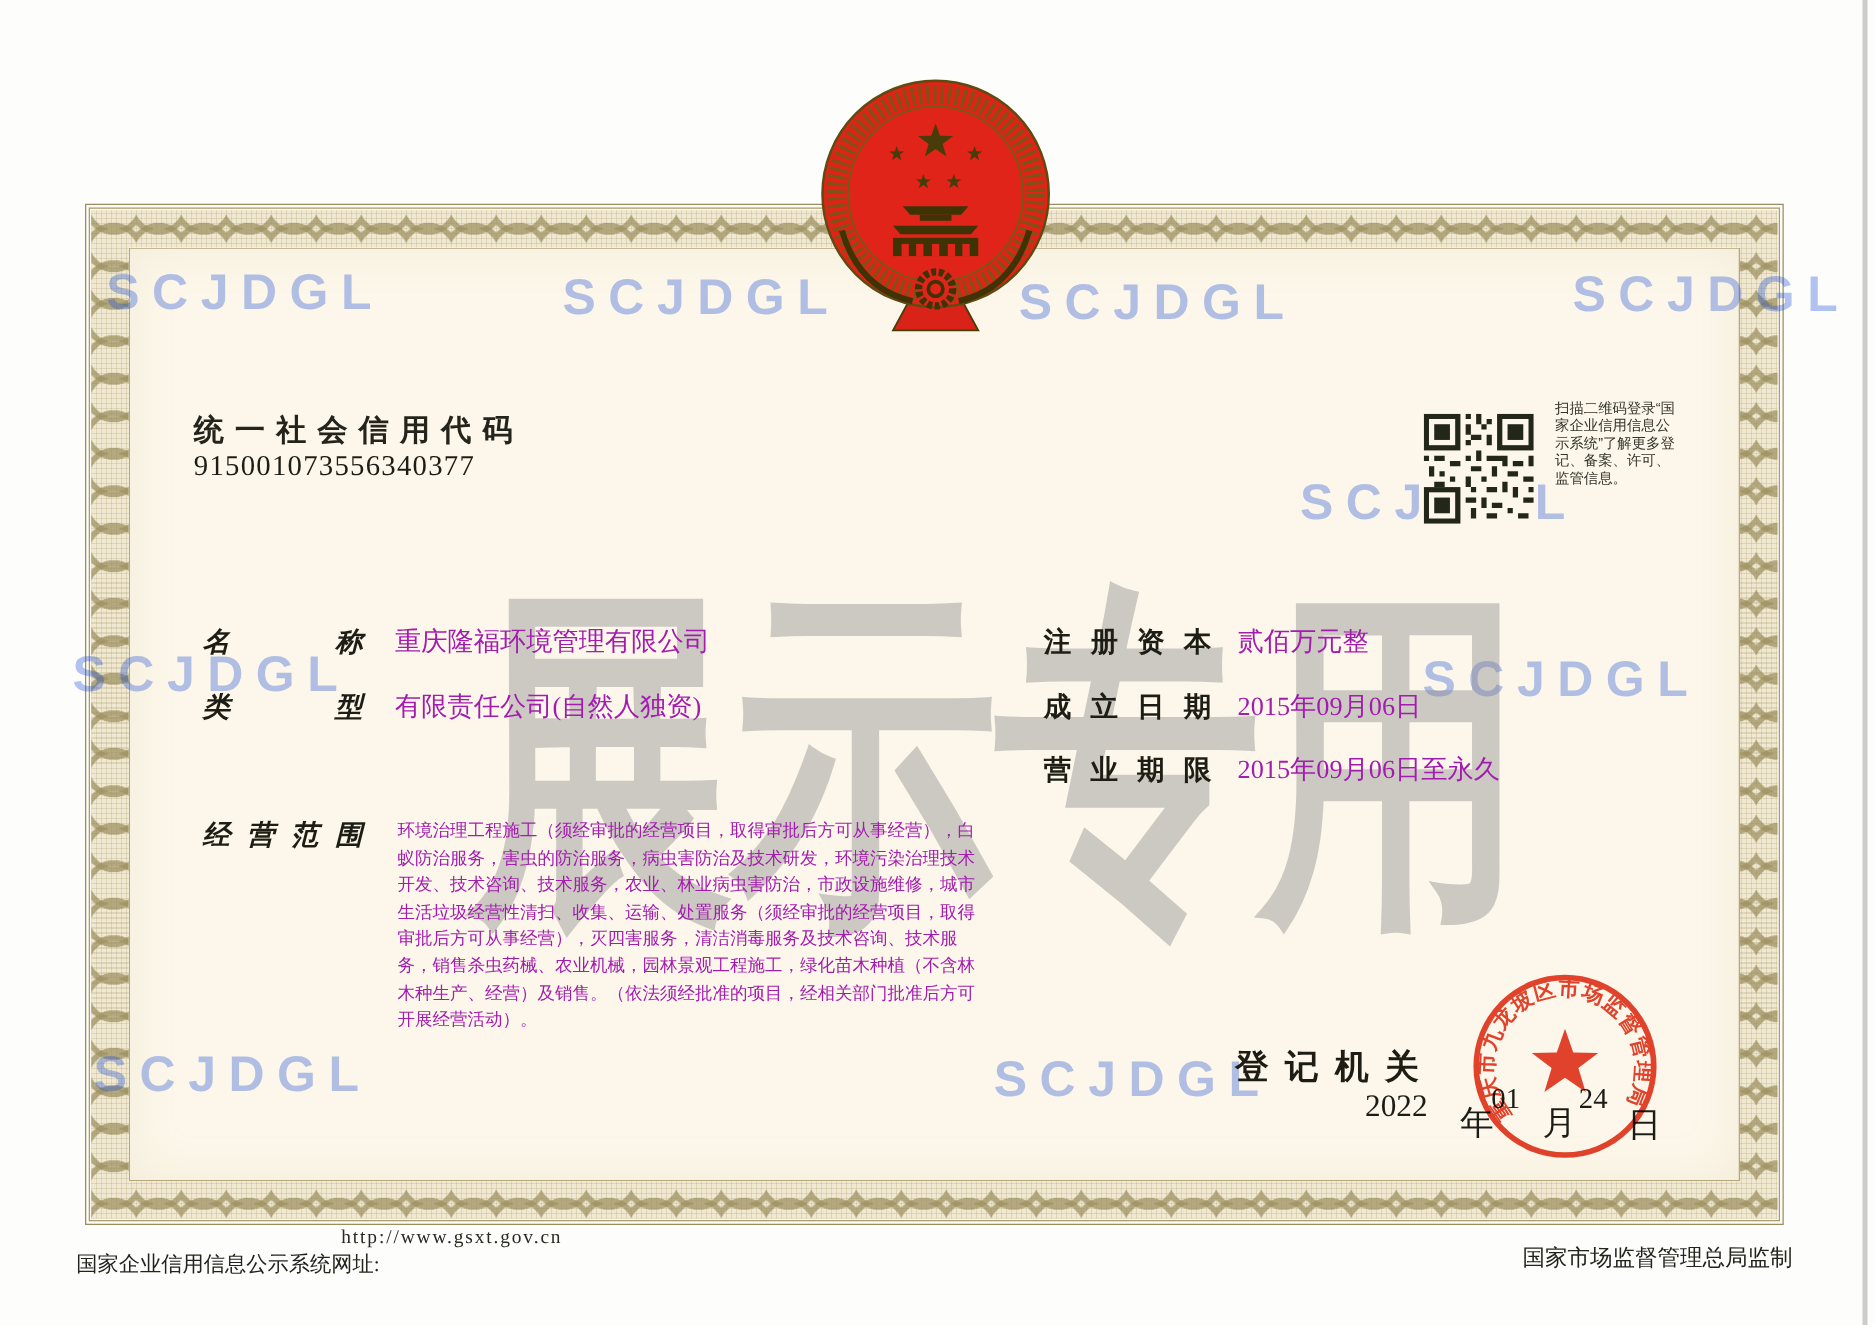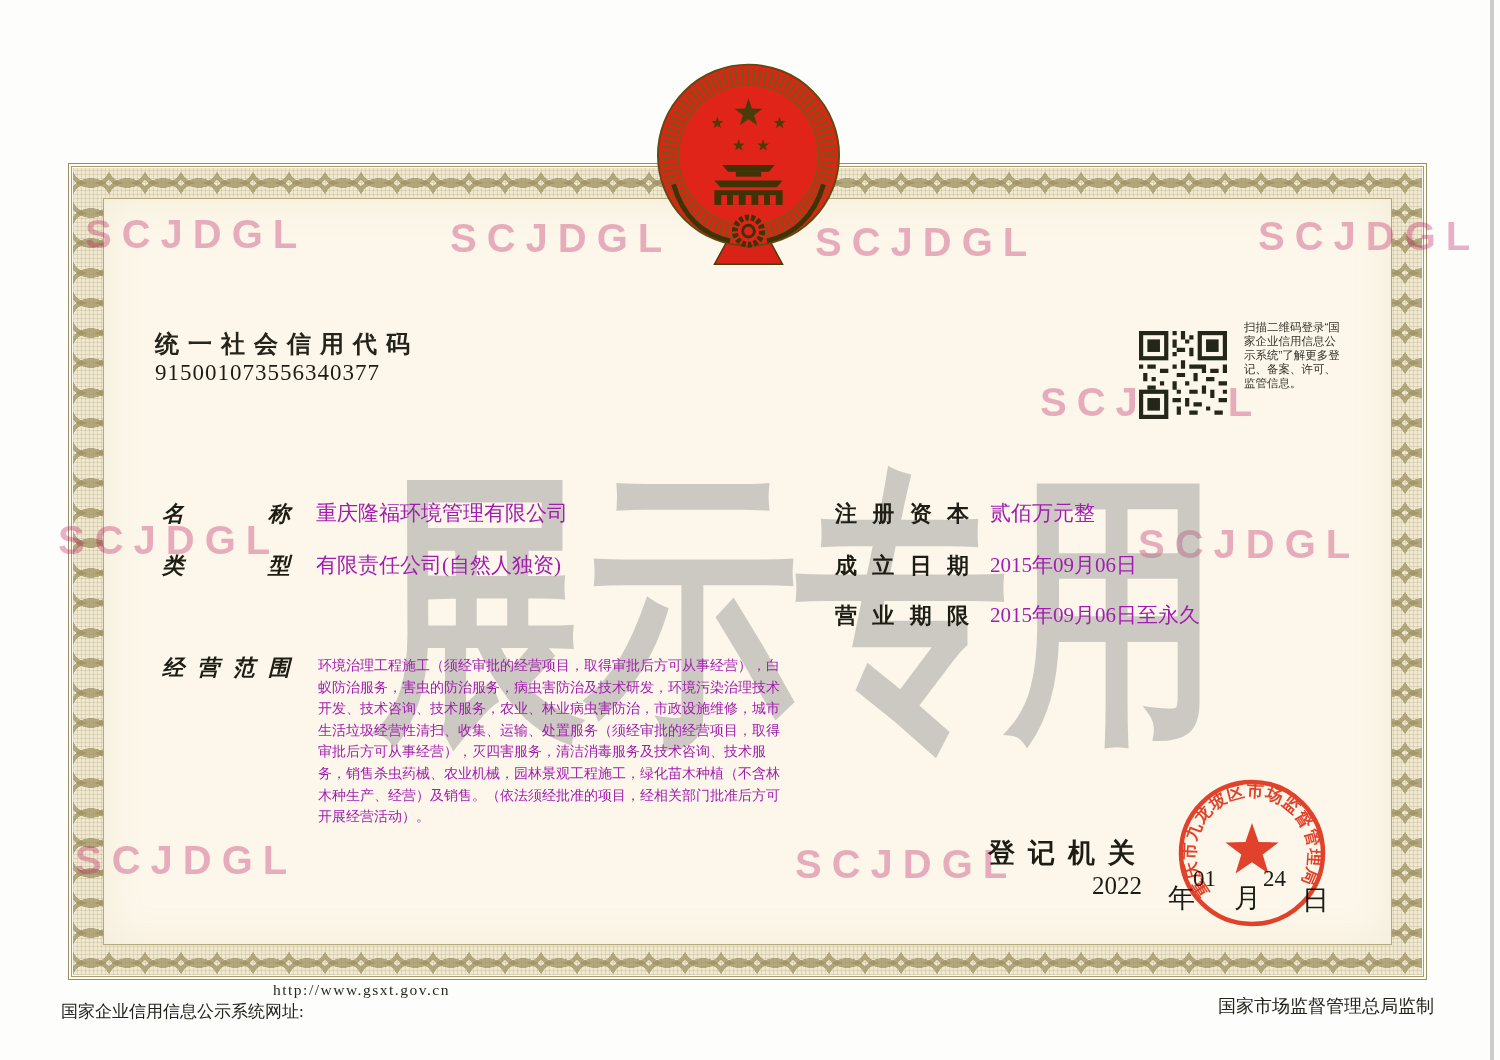--- a/index.html
+++ b/index.html
@@ -15,21 +15,21 @@
         background-image:
           radial-gradient(circle at 50% 115%, rgba(158,146,98,0) 50%, rgba(158,146,98,.75) 51% 62%, rgba(158,146,98,0) 63%),
           radial-gradient(circle at 50% -15%, rgba(158,146,98,0) 50%, rgba(158,146,98,.75) 51% 62%, rgba(158,146,98,0) 63%),
           repeating-linear-gradient(90deg, rgba(158,146,98,.22) 0 1px, transparent 1px 4px),
           repeating-linear-gradient(0deg, rgba(158,146,98,.22) 0 1px, transparent 1px 4px);
         background-size:36px 30px,36px 30px,auto,auto;}
   .paper{height:100%;background:#fcf7ea;box-shadow:inset 0 0 0 1px #b4a878, inset 0 0 40px rgba(190,170,110,.14);}
 
   
   .sec{position:absolute;font:bold 40px "Liberation Sans",sans-serif;letter-spacing:10px;
-       color:#be185d;opacity:.33;z-index:1;}
+       color:#1d4ed8;opacity:.33;z-index:1;}
   .watermark{position:absolute;left:374px;top:468px;z-index:1;font:bold 285px/1 "Liberation Sans",sans-serif;
        letter-spacing:-4px;color:#878787;opacity:.40;transform:scaleX(.75);transform-origin:left top;
        white-space:nowrap;}
 
   
   .credit-label{position:absolute;left:155px;top:328px;z-index:2;font:bold 24px "Liberation Sans",sans-serif;
        letter-spacing:9px;color:#24241c;}
   .credit-code{position:absolute;left:155px;top:360px;z-index:2;font:23px "Liberation Serif",serif;
        letter-spacing:1px;color:#1d1d16;}
   .title{position:absolute;left:472px;top:293px;z-index:2;font:900 138px/1 "Liberation Sans",sans-serif;

